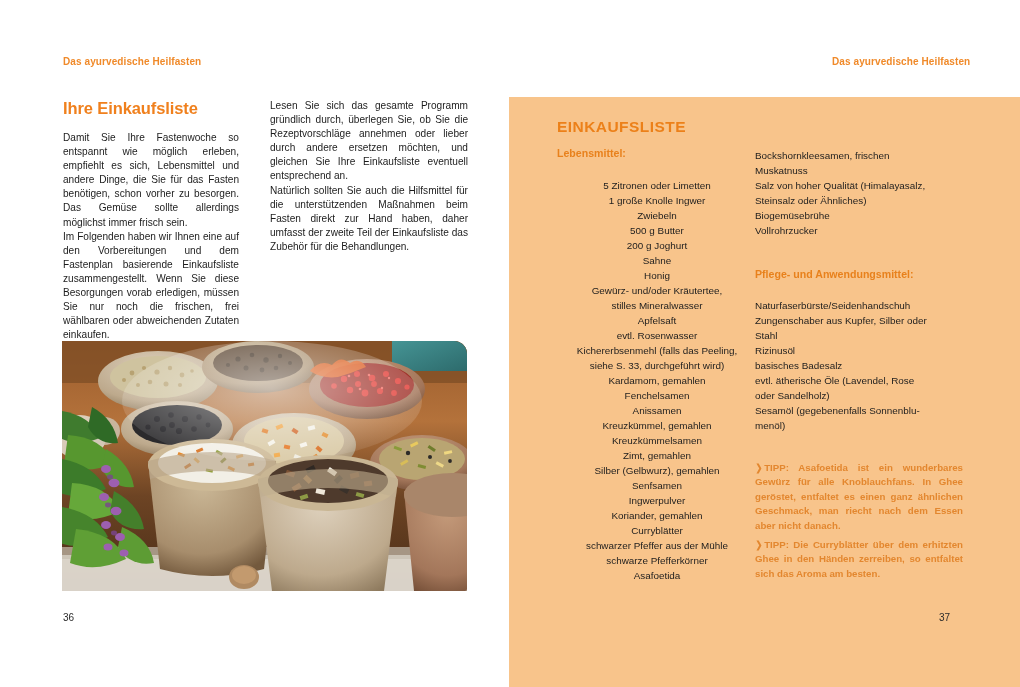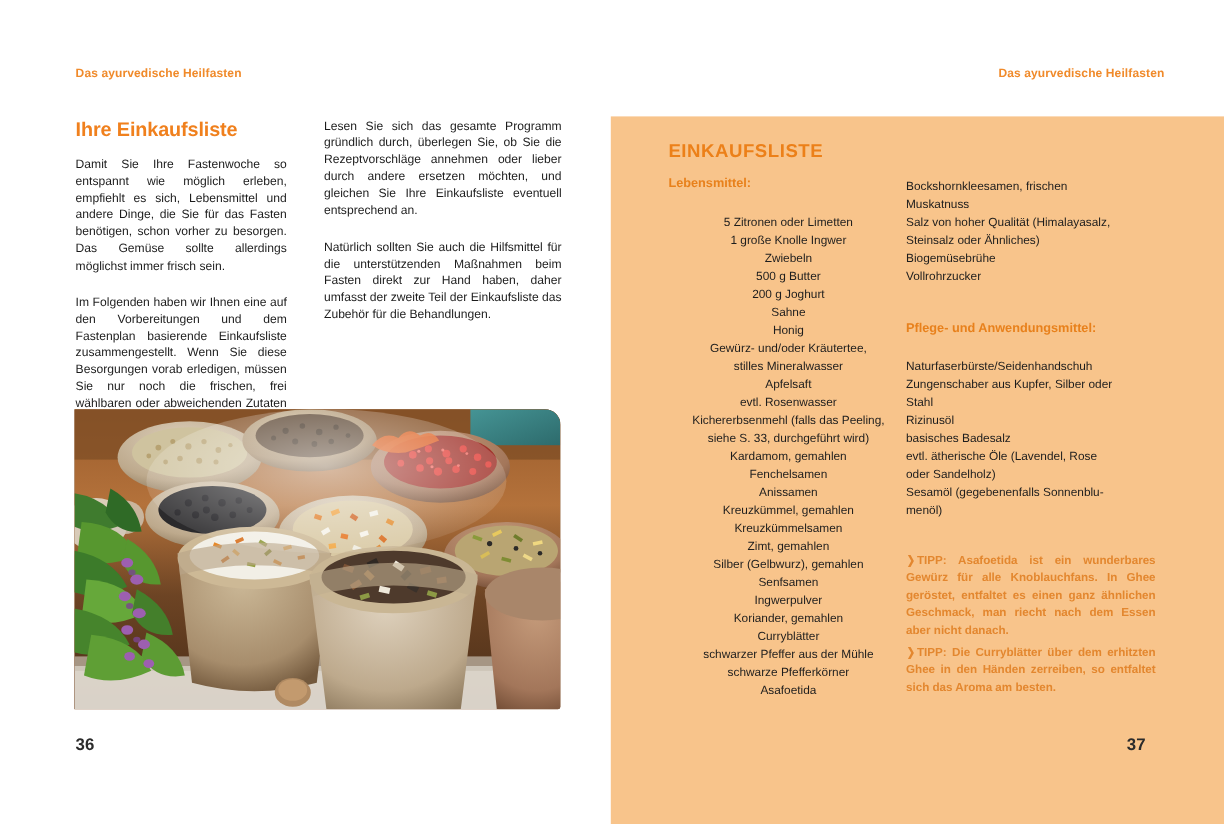--- a/index.html
+++ b/index.html
@@ -44,40 +44,40 @@
   .body-col {
     position: absolute;
     font-size: 10.1px;
     line-height: 14.1px;
     color: #1c1c1c;
     text-align: justify;
     font-weight: normal;
   }
   #body-col-1 { left: 63px;  top: 131px; width: 176px; }
   #body-col-2 { left: 270px; top: 99px;  width: 198px; }
-  .body-col p + p { margin-top: 16px; }
+  .body-col p + p { margin-top: 0; }
 
   
   #spice-photo {
     position: absolute;
     left: 62px; top: 341px;
     width: 405px; height: 250px;
     border-top-right-radius: 13px;
     border-bottom-right-radius: 2px;
     overflow: hidden;
     background: #8a5a33;
   }
   #spice-photo svg { display:block; width:100%; height:100%; }
 
   
   .folio {
     position: absolute;
-    font-size: 14px;
+    font-size: 10px;
     color: #2b2b2b;
-    font-weight: bold;
+    font-weight: normal;
     text-align: center;
   }
   #folio-left  { left: 63px;  top: 612px; }
   #folio-right { left: 939px; top: 612px; }
 
   
   #panel-title {
     position: absolute;
     left: 557px; top: 118px;
     font-size: 15.5px;

